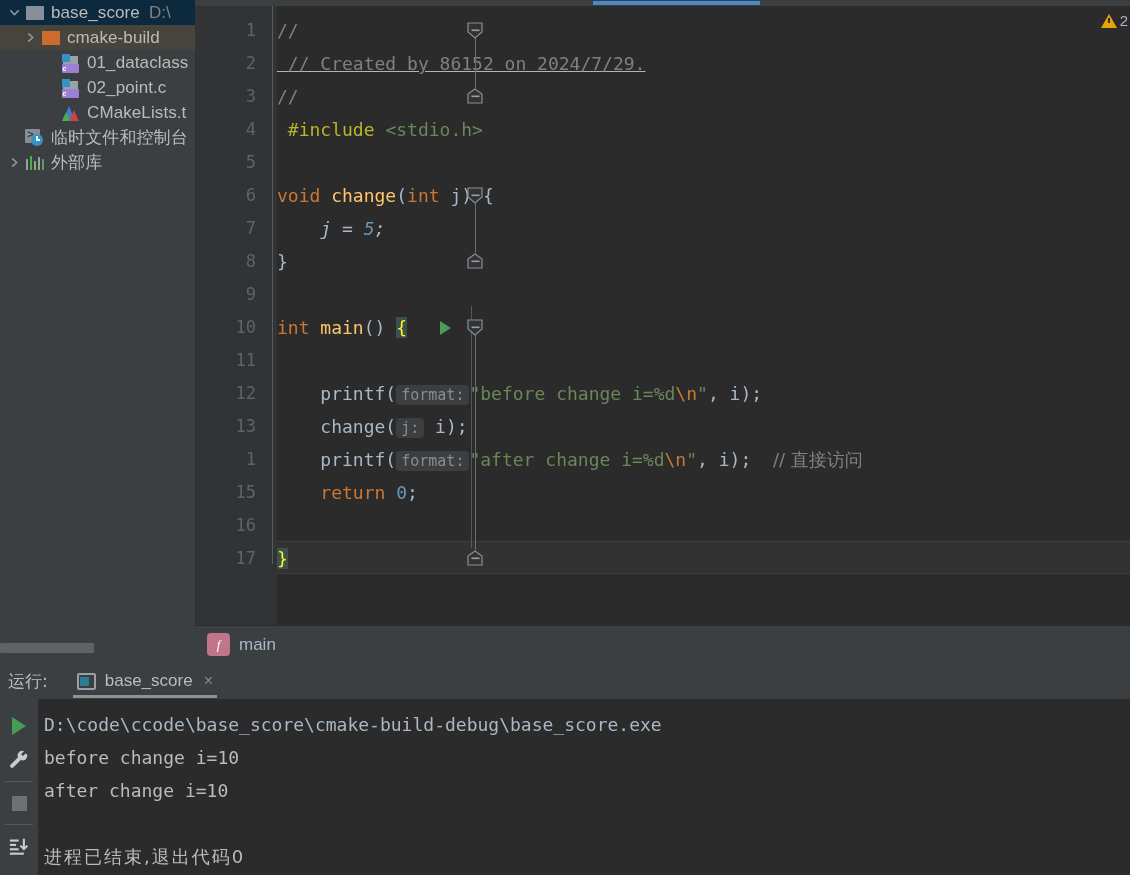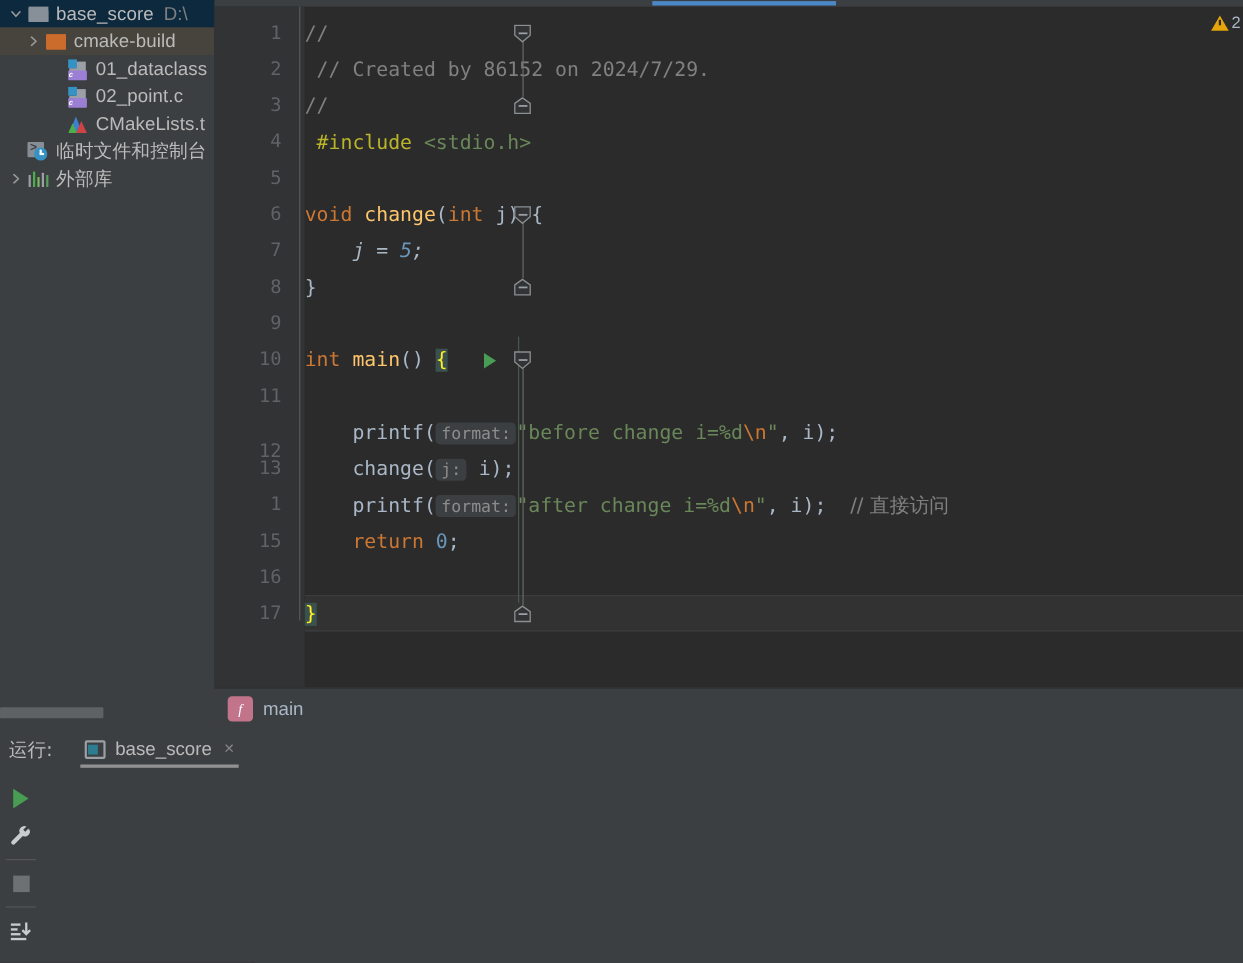--- a/index.html
+++ b/index.html
@@ -371,39 +371,39 @@
     <div id="tab-strip">
       <div id="tab-active-indicator"></div>
     </div>
     <div id="gutter"></div>
     <div id="gutter-fold-line"></div>
     <div id="editor-body">
         <div class="current-line-hl" style="top: 535px;"></div>
         <div class="ln" style="top: 8px; left: 0px;">1</div>
         <div class="code-line" style="top: 8px;"><span class="c-comment">//</span></div>
         <div class="ln" style="top: 41px; left: 0px;">2</div>
-        <div class="code-line" style="top: 41px;"><span class="c-comment"> // Created by 86152 on 2024/7/29.</span></div>
+        <div class="code-line" style="top: 41px; text-decoration: underline;"><span class="c-comment"> // Created by 86152 on 2024/7/29.</span></div>
         <div class="ln" style="top: 74px; left: 0px;">3</div>
         <div class="code-line" style="top: 74px;"><span class="c-comment">//</span></div>
         <div class="ln" style="top: 107px; left: 0px;">4</div>
         <div class="code-line" style="top: 107px;"><span class="c-macro"> #include </span><span class="c-include">&lt;stdio.h&gt;</span></div>
         <div class="ln" style="top: 140px; left: 0px;">5</div>
         <div class="code-line" style="top: 140px;"></div>
         <div class="ln" style="top: 173px; left: 0px;">6</div>
         <div class="code-line" style="top: 173px;"><span class="c-keyword">void </span><span class="c-func">change</span><span class="c-plain">(</span><span class="c-keyword">int</span><span class="c-plain"> j) {</span></div>
         <div class="ln" style="top: 206px; left: 0px;">7</div>
         <div class="code-line" style="top: 206px; font-style: italic;"><span class="c-plain">    j = </span><span class="c-number">5</span><span class="c-plain">;</span></div>
         <div class="ln" style="top: 239px; left: 0px;">8</div>
         <div class="code-line" style="top: 239px;"><span class="c-plain">}</span></div>
         <div class="ln" style="top: 272px; left: 0px;">9</div>
         <div class="code-line" style="top: 272px;"></div>
         <div class="ln" style="top: 305px; left: 0px;">10</div>
         <div class="code-line" style="top: 305px;"><span class="c-keyword">int </span><span class="c-func">main</span><span class="c-plain">() </span><span class="c-brace-hl">{</span></div>
         <div class="ln" style="top: 338px; left: 0px;">11</div>
-        <div class="ln" style="top: 371px; left: 0px; margin-top: 17px;">12</div>
+        <div class="ln" style="top: 371px; left: 0px;">12</div>
         <div class="code-line" style="top: 371px;"><span class="c-plain">    printf(</span><span class="hint">format:</span><span class="c-string">"before change i=%d</span><span class="c-escape">\n</span><span class="c-string">"</span><span class="c-plain">, i);</span></div>
         <div class="ln" style="top: 404px; left: 0px;">13</div>
         <div class="code-line" style="top: 404px;"><span class="c-plain">    change(</span><span class="hint">j:</span><span class="c-plain"> i);</span></div>
         <div class="ln" style="top: 437px; left: 0px;">1</div>
         <div class="code-line" style="top: 437px;"><span class="c-plain">    printf(</span><span class="hint">format:</span><span class="c-string">"after change i=%d</span><span class="c-escape">\n</span><span class="c-string">"</span><span class="c-plain">, i);  </span><span class="c-comment cn">// 直接访问</span></div>
         <div class="ln" style="top: 470px; left: 0px;">15</div>
         <div class="code-line" style="top: 470px;"><span class="c-keyword">    return </span><span class="c-number">0</span><span class="c-plain">;</span></div>
         <div class="ln" style="top: 503px; left: 0px;">16</div>
         <div class="code-line" style="top: 503px;"></div>
         <div class="ln" style="top: 536px; left: 0px;">17</div>
@@ -489,15 +489,22 @@
       <div class="rtb-btn">
         <svg width="21" height="21" viewBox="0 0 24 24">
           <rect x="1" y="4" width="10" height="2.4" fill="#c9ccce"></rect>
           <rect x="1" y="9" width="7" height="2.4" fill="#c9ccce"></rect>
           <rect x="1" y="14" width="10" height="2.4" fill="#c9ccce"></rect>
           <rect x="1" y="19" width="16" height="2.4" fill="#c9ccce"></rect>
           <path d="M17 3 v11 M13 11 l4 4 4-4" stroke="#c9ccce" stroke-width="2.4" fill="none"></path>
         </svg>
       </div>
     </div>
+    <div id="console">
+        <div class="con-line path">D:\code\ccode\base_score\cmake-build-debug\base_score.exe</div>
+        <div class="con-line">before change i=10</div>
+        <div class="con-line">after change i=10</div>
+        <div class="con-line">&nbsp;</div>
+        <div class="con-line con-cn">进程已结束,退出代码0</div>
+      </div>
   </div>
 
 </div>
 
 </body></html>

